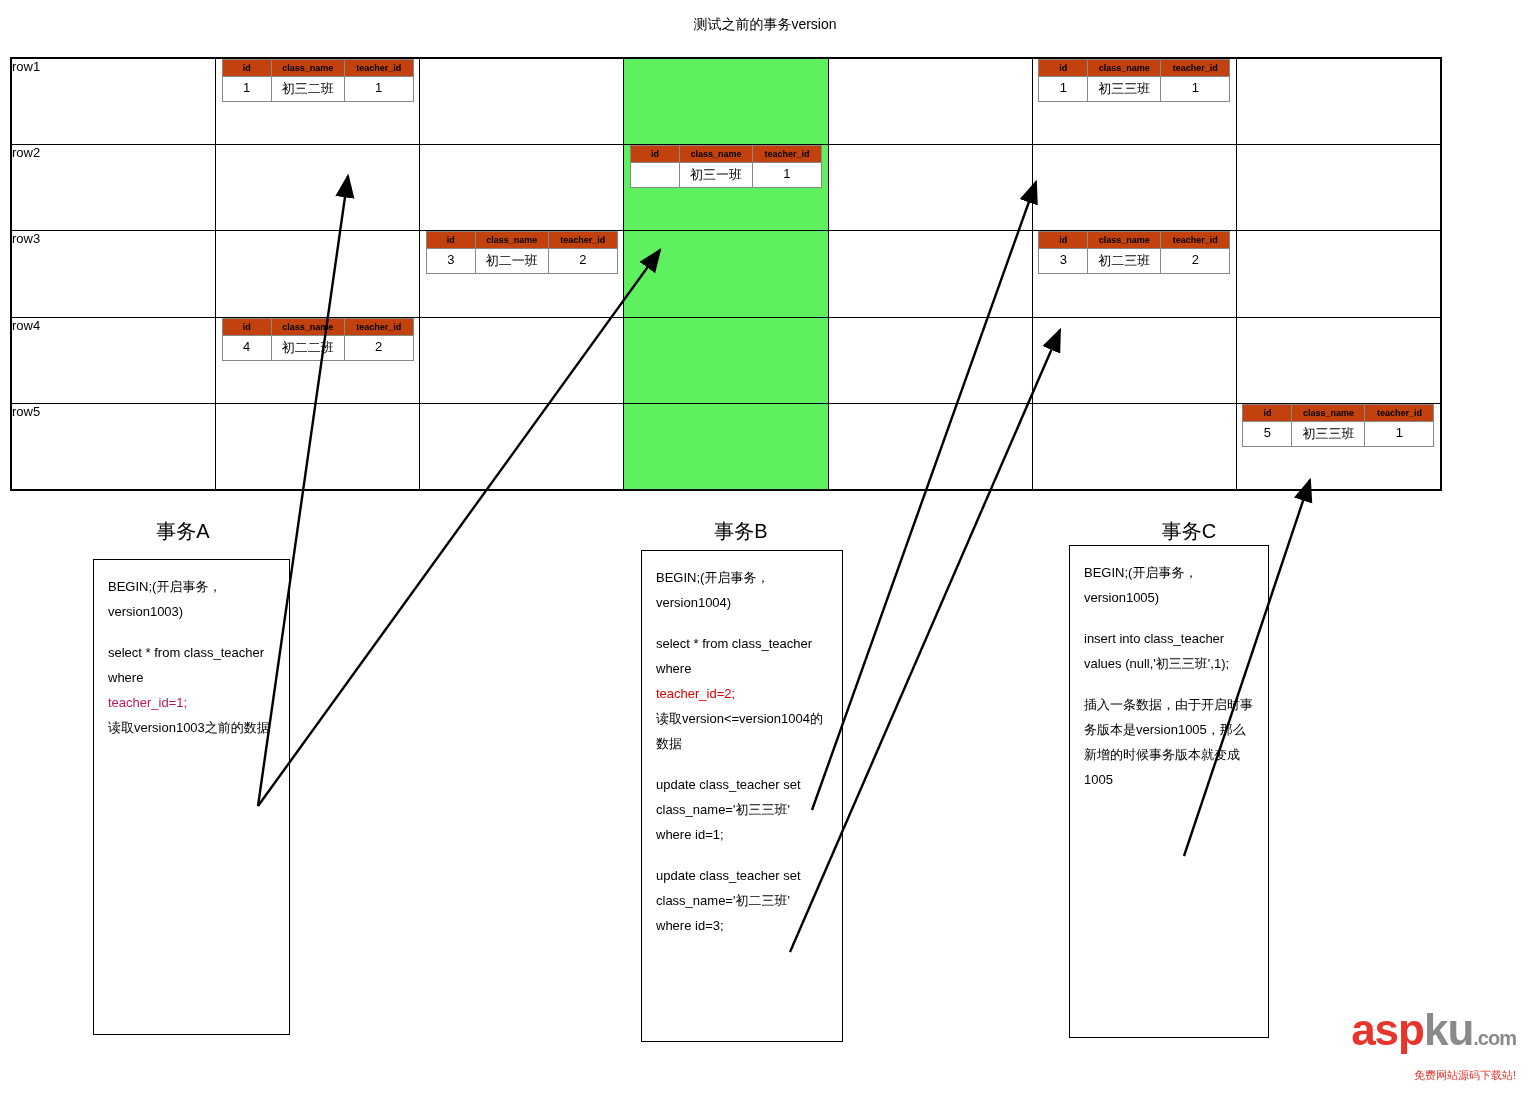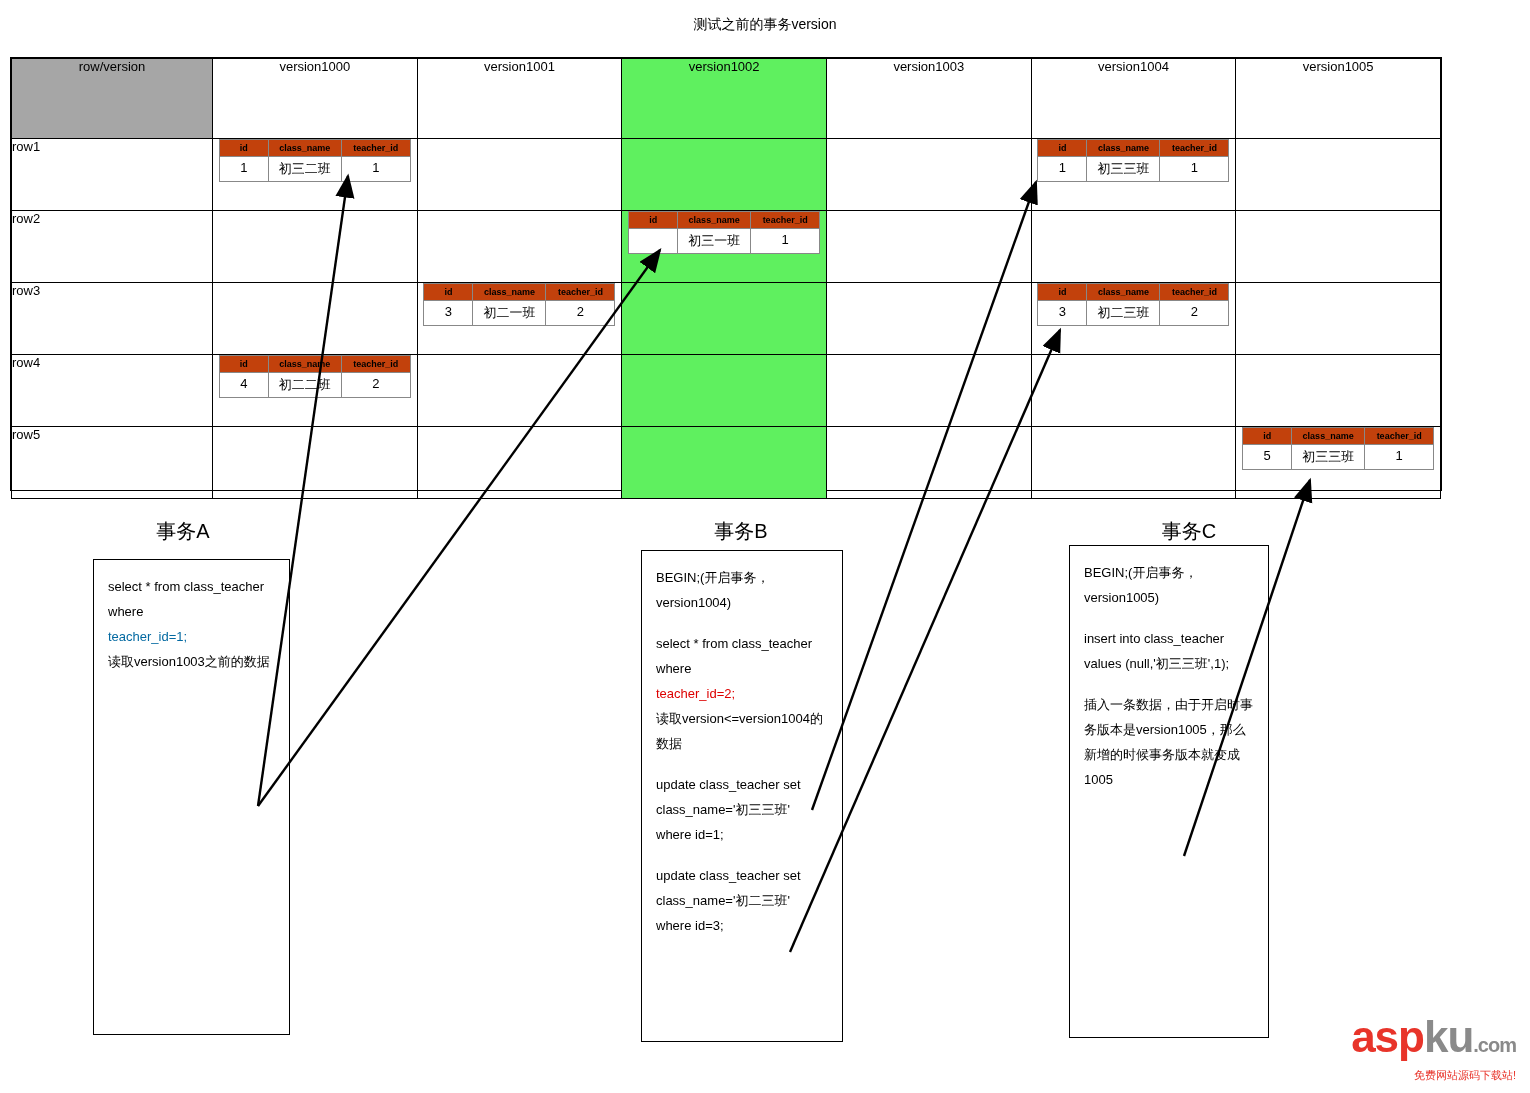--- a/index.html
+++ b/index.html
@@ -54,58 +54,49 @@
   .tx-title{
     position:absolute;text-align:center;font-size:20px;width:200px;
   }
   .tx-box{
     position:absolute;border:1px solid #000;background:#fff;
     font-size:13px;line-height:25px;
     padding:14px 14px 10px 14px;box-sizing:border-box;
   }
   .tx-box p{margin:0 0 16px 0;}
   .tx-box p:last-child{margin-bottom:0;}
-  .blue{color:#0369a1;margin-top:44px;}
+  .blue{color:#be185d;margin-top:44px;}
   .red{color:#dd0000;}
 
   #txA-title{left:83px;top:518px;}
   #txA{left:93px;top:559px;width:197px;height:476px;}
   #txB-title{left:641px;top:518px;}
   #txB{left:641px;top:550px;width:202px;height:492px;}
   #txC-title{left:1089px;top:518px;}
   #txC{left:1069px;top:545px;width:200px;height:493px;}
 
   
   #arrows{position:absolute;left:0;top:0;width:1530px;height:1093px;pointer-events:none;}
 
   
   #wm{position:absolute;right:14px;bottom:10px;text-align:right;}
-  #wm .logo{font-size:44px;font-weight:bold;letter-spacing:-1px;line-height:49px;}
+  #wm .logo{font-size:44px;font-weight:bold;letter-spacing:-1px;line-height:63px;}
   #wm .logo .asp{color:#e8342a;}
   #wm .logo .ku{color:#8a8a8a;}
   #wm .logo .com{color:#8a8a8a;font-size:20px;}
   #wm .sub{font-size:11px;color:#e8342a;margin-top:-2px;}
 </style>
 </head>
 <body>
 
 <div id="title">测试之前的事务version</div>
 
 <div id="grid">
   <table class="matrix">
     <tbody>
-        <tr class="hdr-row">
-      <td class="corner" style="width:200px">row/version</td>
-      <td class="vcol">version1000</td>
-      <td class="vcol">version1001</td>
-      <td class="vcol hl">version1002</td>
-      <td class="vcol">version1003</td>
-      <td class="vcol">version1004</td>
-      <td class="vcol">version1005</td>
-    </tr>
 
     <tr class="body-row">
       <td class="rowlabel">row1</td>
       <td class="cell cellpad">
         <table class="mini">
           <tbody>
                 <tr>
             <th class="c1">id</th>
             <th class="c2">class_name</th>
             <th class="c3">teacher_id</th>
@@ -253,20 +244,21 @@
         </tbody>
             </table>
       </td>
     </tr>
   </tbody>
     </table>
 </div>
 
 <div class="tx-title" id="txA-title">事务A</div>
 <div class="tx-box" id="txA">
+  <p>BEGIN;(开启事务，version1003)</p>
   <p>
     <span>select * from class_teacher where </span><br>
     <span class="blue">teacher_id=1;</span><br>
     <span>读取version1003之前的数据</span>
   </p>
 </div>
 
 <div class="tx-title" id="txB-title">事务B</div>
 <div class="tx-box" id="txB">
   <p>BEGIN;(开启事务，version1004)</p>

